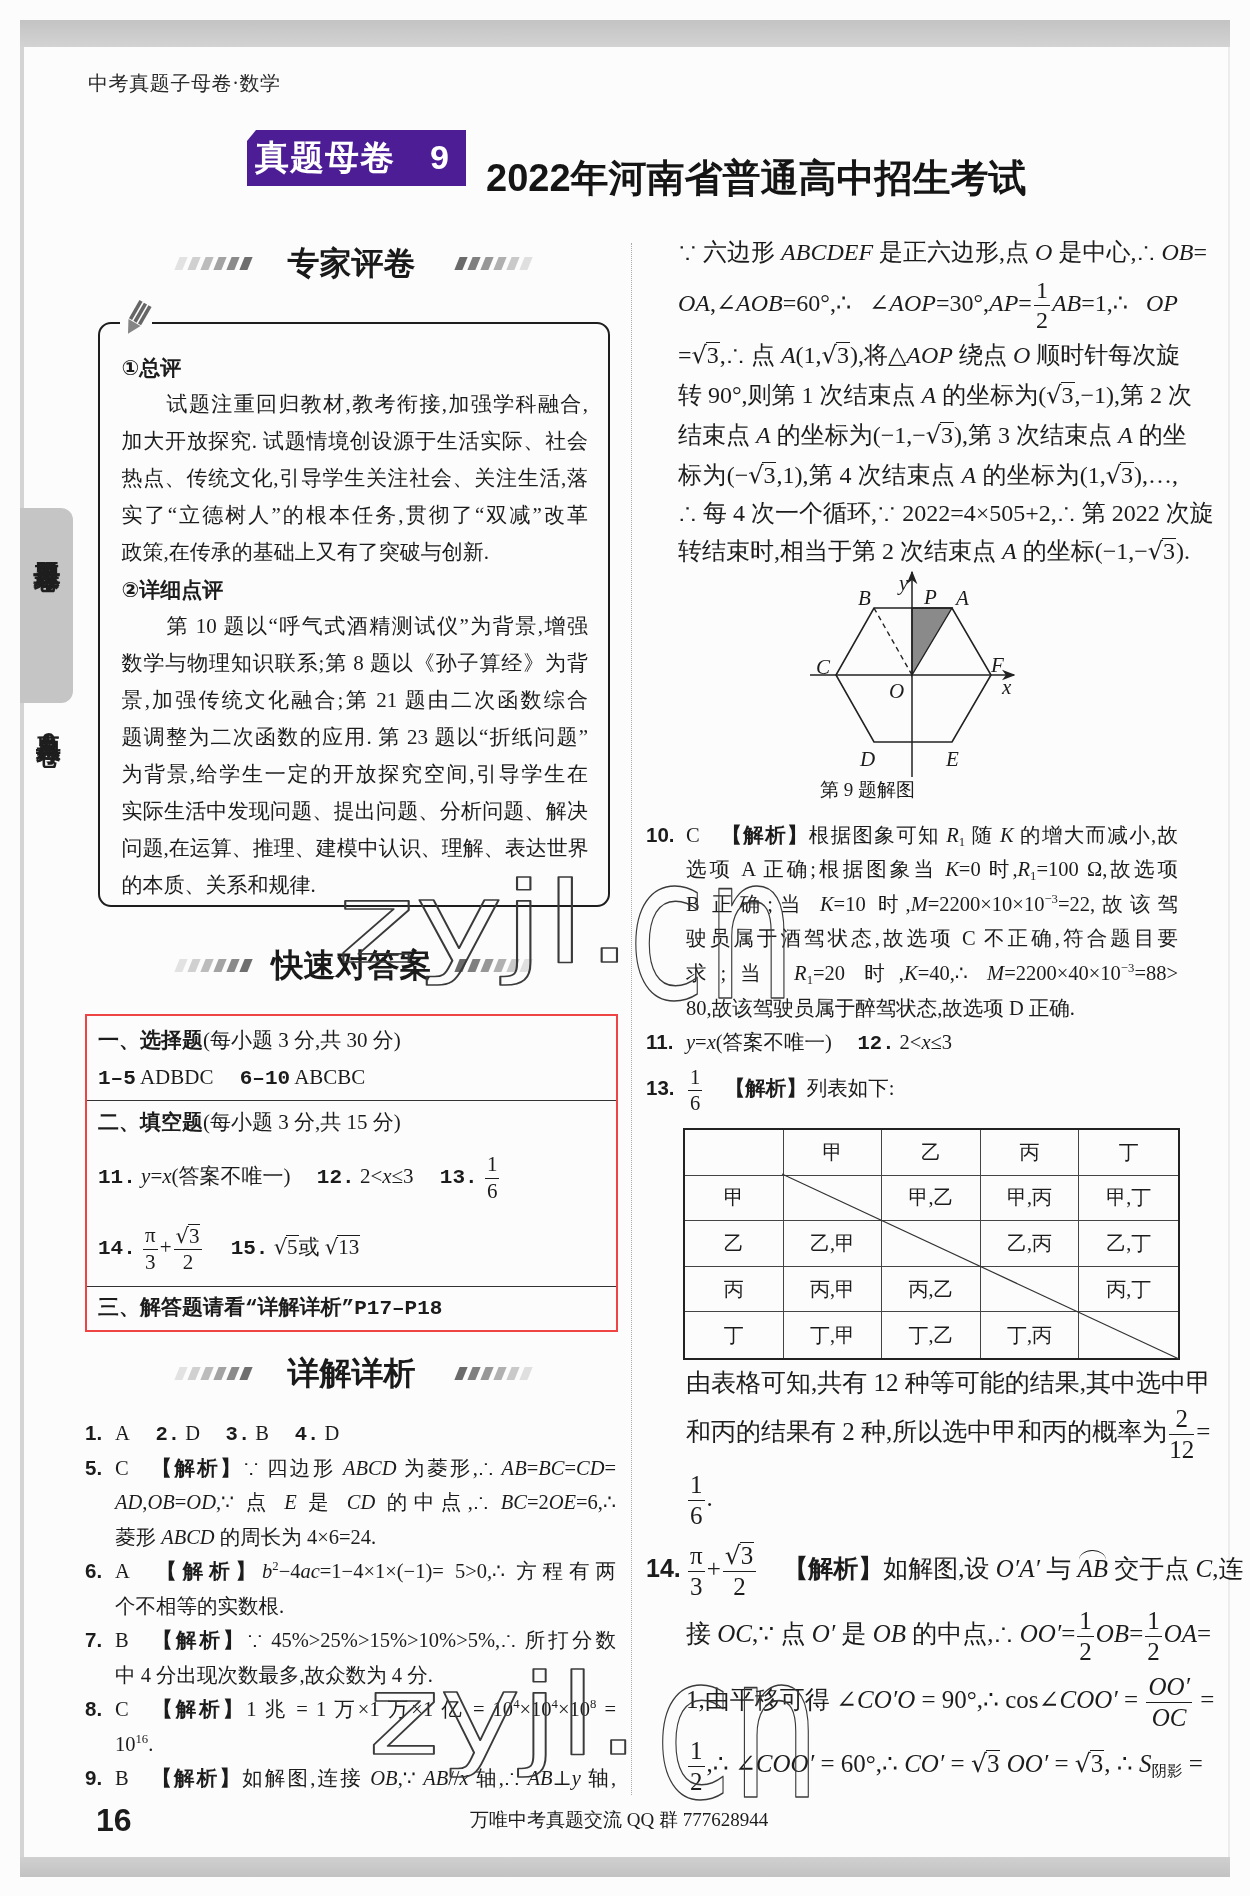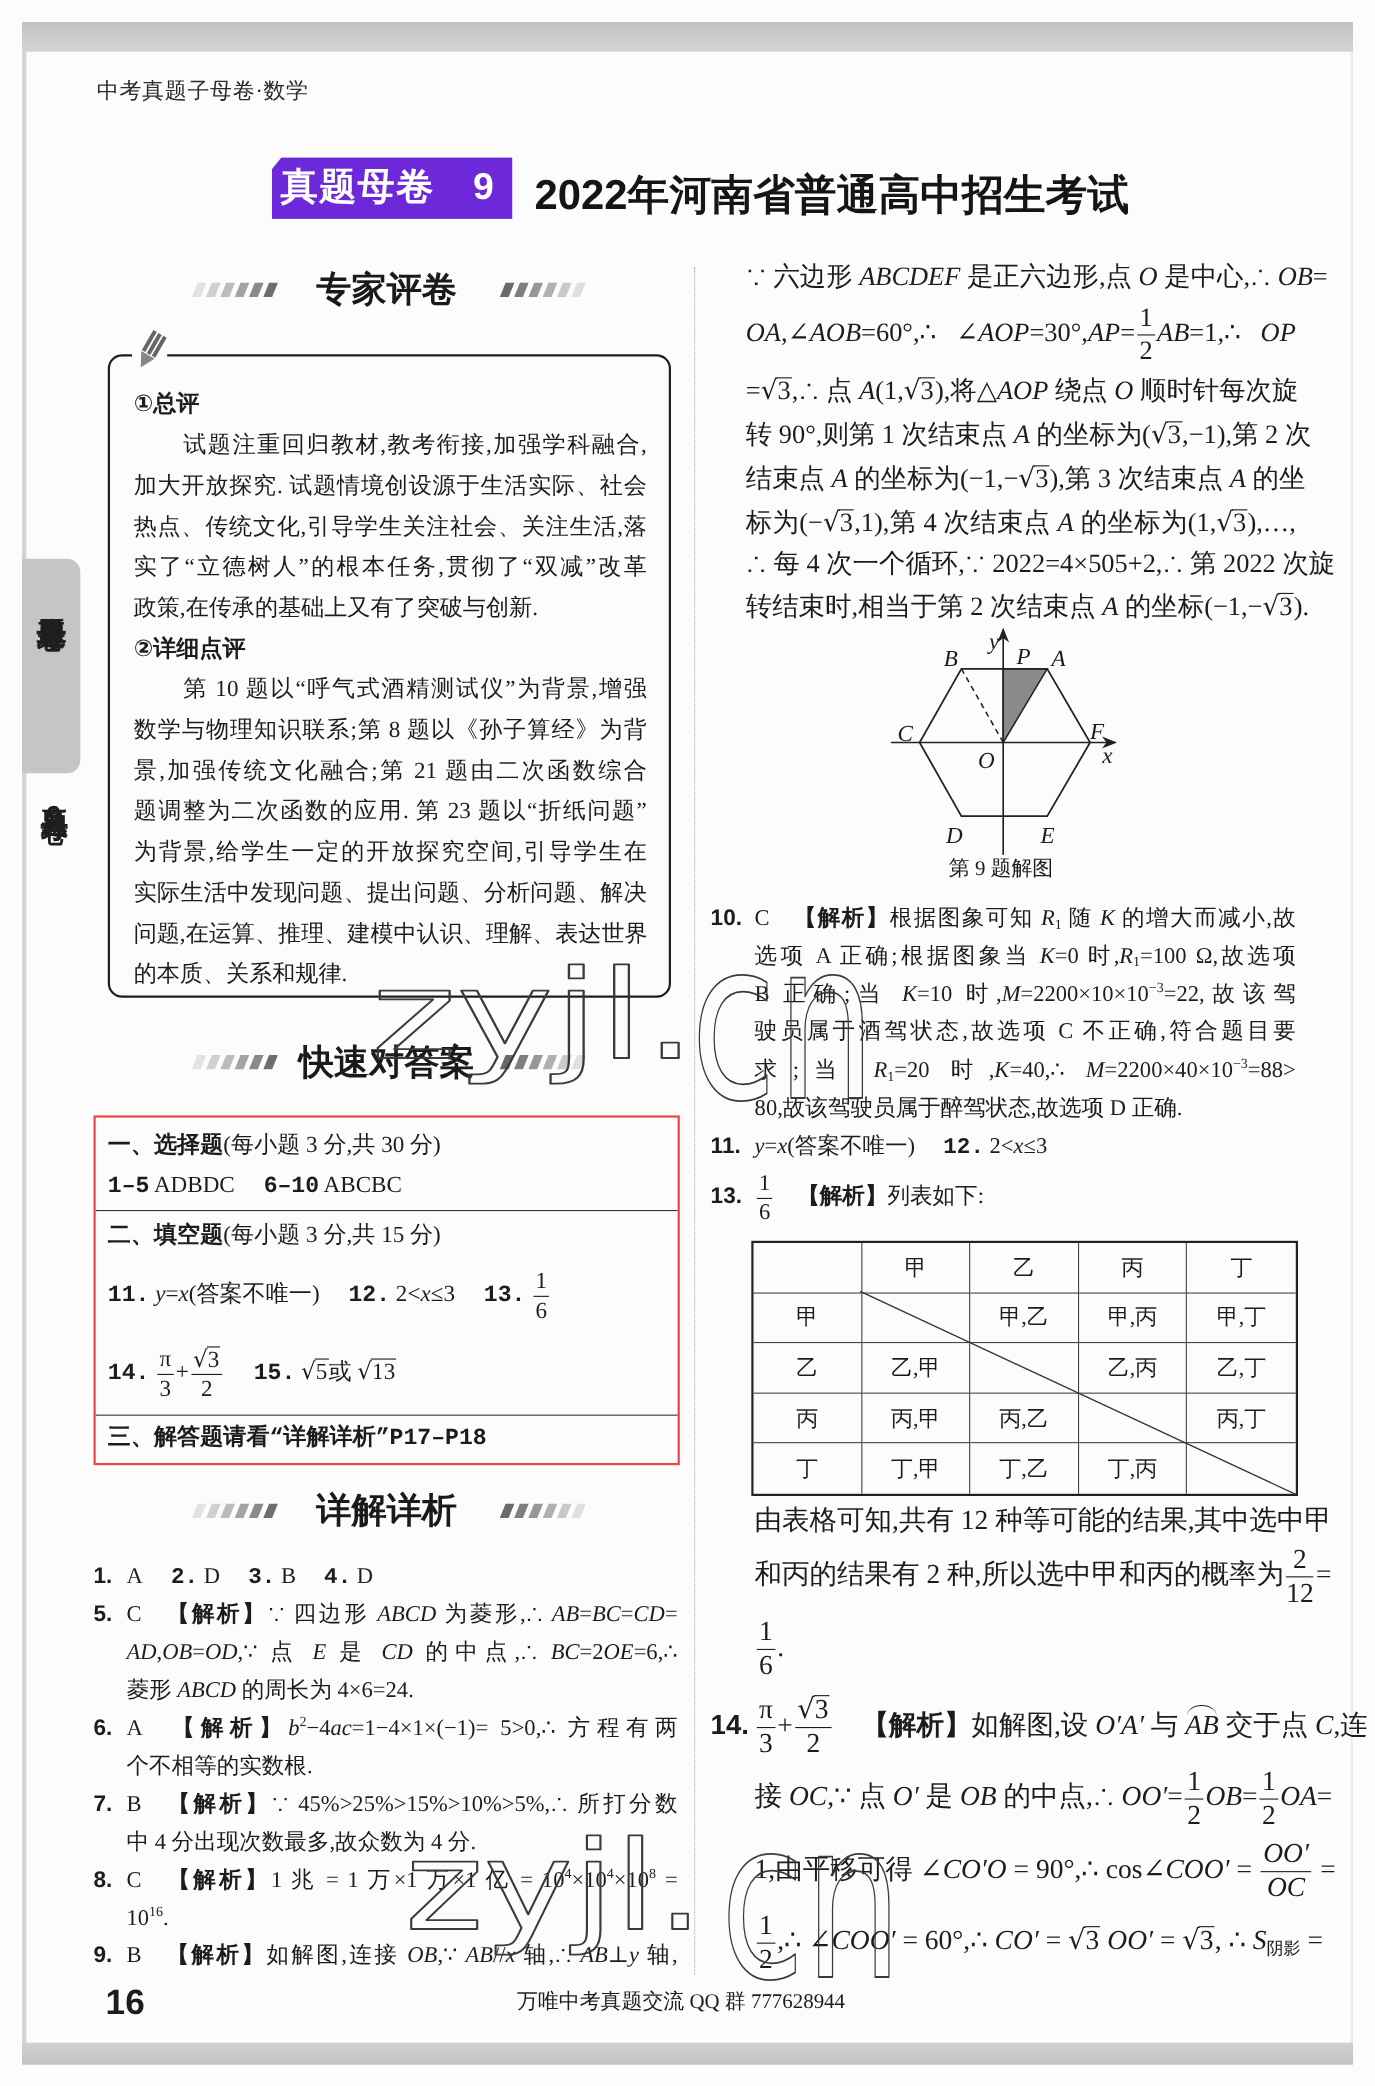--- a/index.html
+++ b/index.html
@@ -4,21 +4,21 @@
 <style>
 *{box-sizing:border-box;margin:0;padding:0}
 html,body{width:1250px;height:1896px}
 body{position:relative;overflow:hidden;background:#fcfcfc;color:#1c1c1c;font-family:"Liberation Serif","DejaVu Serif",serif;font-size:21px}
 .abs{position:absolute}
 .topband{left:20px;top:20px;width:1210px;height:27px;background:linear-gradient(180deg,#c3c3c3,#d3d3d3)}
 .bottomband{left:20px;top:1857px;width:1210px;height:20px;background:linear-gradient(180deg,#d0d0d0,#c2c2c2)}
 .leftedge{left:20px;top:47px;width:4px;height:1810px;background:#d4d4d4}
 .rightedge{left:1228px;top:47px;width:2px;height:1810px;background:#ececec}
 .runhead{left:88px;top:71px;font-size:20px;line-height:24px;letter-spacing:.6px;color:#2a2a2a;white-space:nowrap}
-.badge{left:247px;top:143px;width:219px;height:56px;background:#6d28d9;clip-path:polygon(9px 0,100% 0,100% 100%,0 100%,0 11px);color:#fff;font-family:"Liberation Sans","DejaVu Sans",sans-serif;font-weight:bold;font-size:34px;line-height:56px}
+.badge{left:247px;top:130px;width:219px;height:56px;background:#4c1d95;clip-path:polygon(9px 0,100% 0,100% 100%,0 100%,0 11px);color:#fff;font-family:"Liberation Sans","DejaVu Sans",sans-serif;font-weight:bold;font-size:34px;line-height:56px}
 .badge .bl{position:absolute;left:8px;top:-1px;letter-spacing:1px;white-space:nowrap}
 .badge .bn{position:absolute;left:183px;top:-1px}
 .title{left:486px;top:152px;font-family:Liberation Sans, sans-serif;font-weight:bold;font-size:38px;line-height:52px;white-space:nowrap;color:#151515}
 .sidetab{left:20px;top:508px;width:53px;height:195px;background:#c5c5c5;border-radius:0 12px 12px 0}
 .sidetab .vt{position:absolute;left:0;top:32px;width:53px;height:150px;writing-mode:vertical-rl;text-orientation:upright;font-family:"Liberation Sans","DejaVu Sans",sans-serif;font-weight:bold;font-size:27px;line-height:53px;letter-spacing:1px;color:#1e1e1e}
 .sidevol{left:22px;top:712px;width:53px;height:150px;writing-mode:vertical-rl;text-orientation:upright;font-family:"Liberation Sans","DejaVu Sans",sans-serif;font-weight:bold;font-size:25px;line-height:53px;letter-spacing:4px;color:#1e1e1e}
 .coldiv{left:631px;top:243px;height:1552px;border-left:1.5px dotted #aaa}
 .sechead{left:85px;width:533px;height:34px}
 .sechead .txt{position:absolute;left:0;right:0;top:0;text-align:center;font-family:"Liberation Sans","DejaVu Sans",sans-serif;font-weight:bold;font-size:32px;line-height:34px;color:#1a1a1a}
 .stripes{position:absolute;top:11px;height:13px;display:flex;gap:5px}
@@ -54,21 +54,21 @@
 .frac{display:inline-block;vertical-align:middle;text-align:center;text-align-last:center;text-indent:0;line-height:1.12;margin:0 2px}
 .frac .num{display:block;border-bottom:1.3px solid #1c1c1c;padding:0 2px 1px}
 .frac .den{display:block;padding-top:1px}
 .sqrt{white-space:nowrap}
 .sqrt .rsign{font-family:"DejaVu Serif",serif;font-style:normal;margin-right:-1px}
 .sqrt .rad{display:inline-block;border-top:1.3px solid #1c1c1c;line-height:1.05;padding:0 1px;text-indent:0;text-align-last:left}
 .sup{font-size:.62em;vertical-align:.62em;line-height:0}
 .sub{font-size:.62em;vertical-align:-.28em;line-height:0}
 .arc{position:relative;display:inline-block;font-style:italic;line-height:1;text-indent:0;text-align-last:left}
 .arc::before{content:"";position:absolute;left:2px;right:2px;top:-6px;height:9px;border-top:1.3px solid #1c1c1c;border-radius:50% 50% 0 0/100% 100% 0 0}
-.figcap{left:820px;top:778px;width:180px;text-align:center;font-size:19px;line-height:24px}
+.figcap{left:820px;top:778px;width:180px;font-size:19px;line-height:24px}
 .ptab{left:683px;top:1128px;width:497px;height:232px;border:2px solid #222;display:grid;grid-template-columns:repeat(5,1fr);grid-template-rows:repeat(5,1fr);font-size:20px}
 .ptab .cell{border-right:1px solid #444;border-bottom:1px solid #444;display:flex;align-items:center;justify-content:center;white-space:nowrap}
 .ptab .cell.lc{border-right:none}.ptab .cell.lr{border-bottom:none}
 .pagenum{left:96px;top:1800px;font-family:"Liberation Sans","DejaVu Sans",sans-serif;font-weight:bold;font-size:32px;line-height:40px}
 .contact{left:470px;top:1808px;font-size:19px;line-height:24px;white-space:nowrap}
 .wm{left:0;top:0;width:1250px;height:1896px;pointer-events:none}
 </style>
 </head>
 <body>
 

